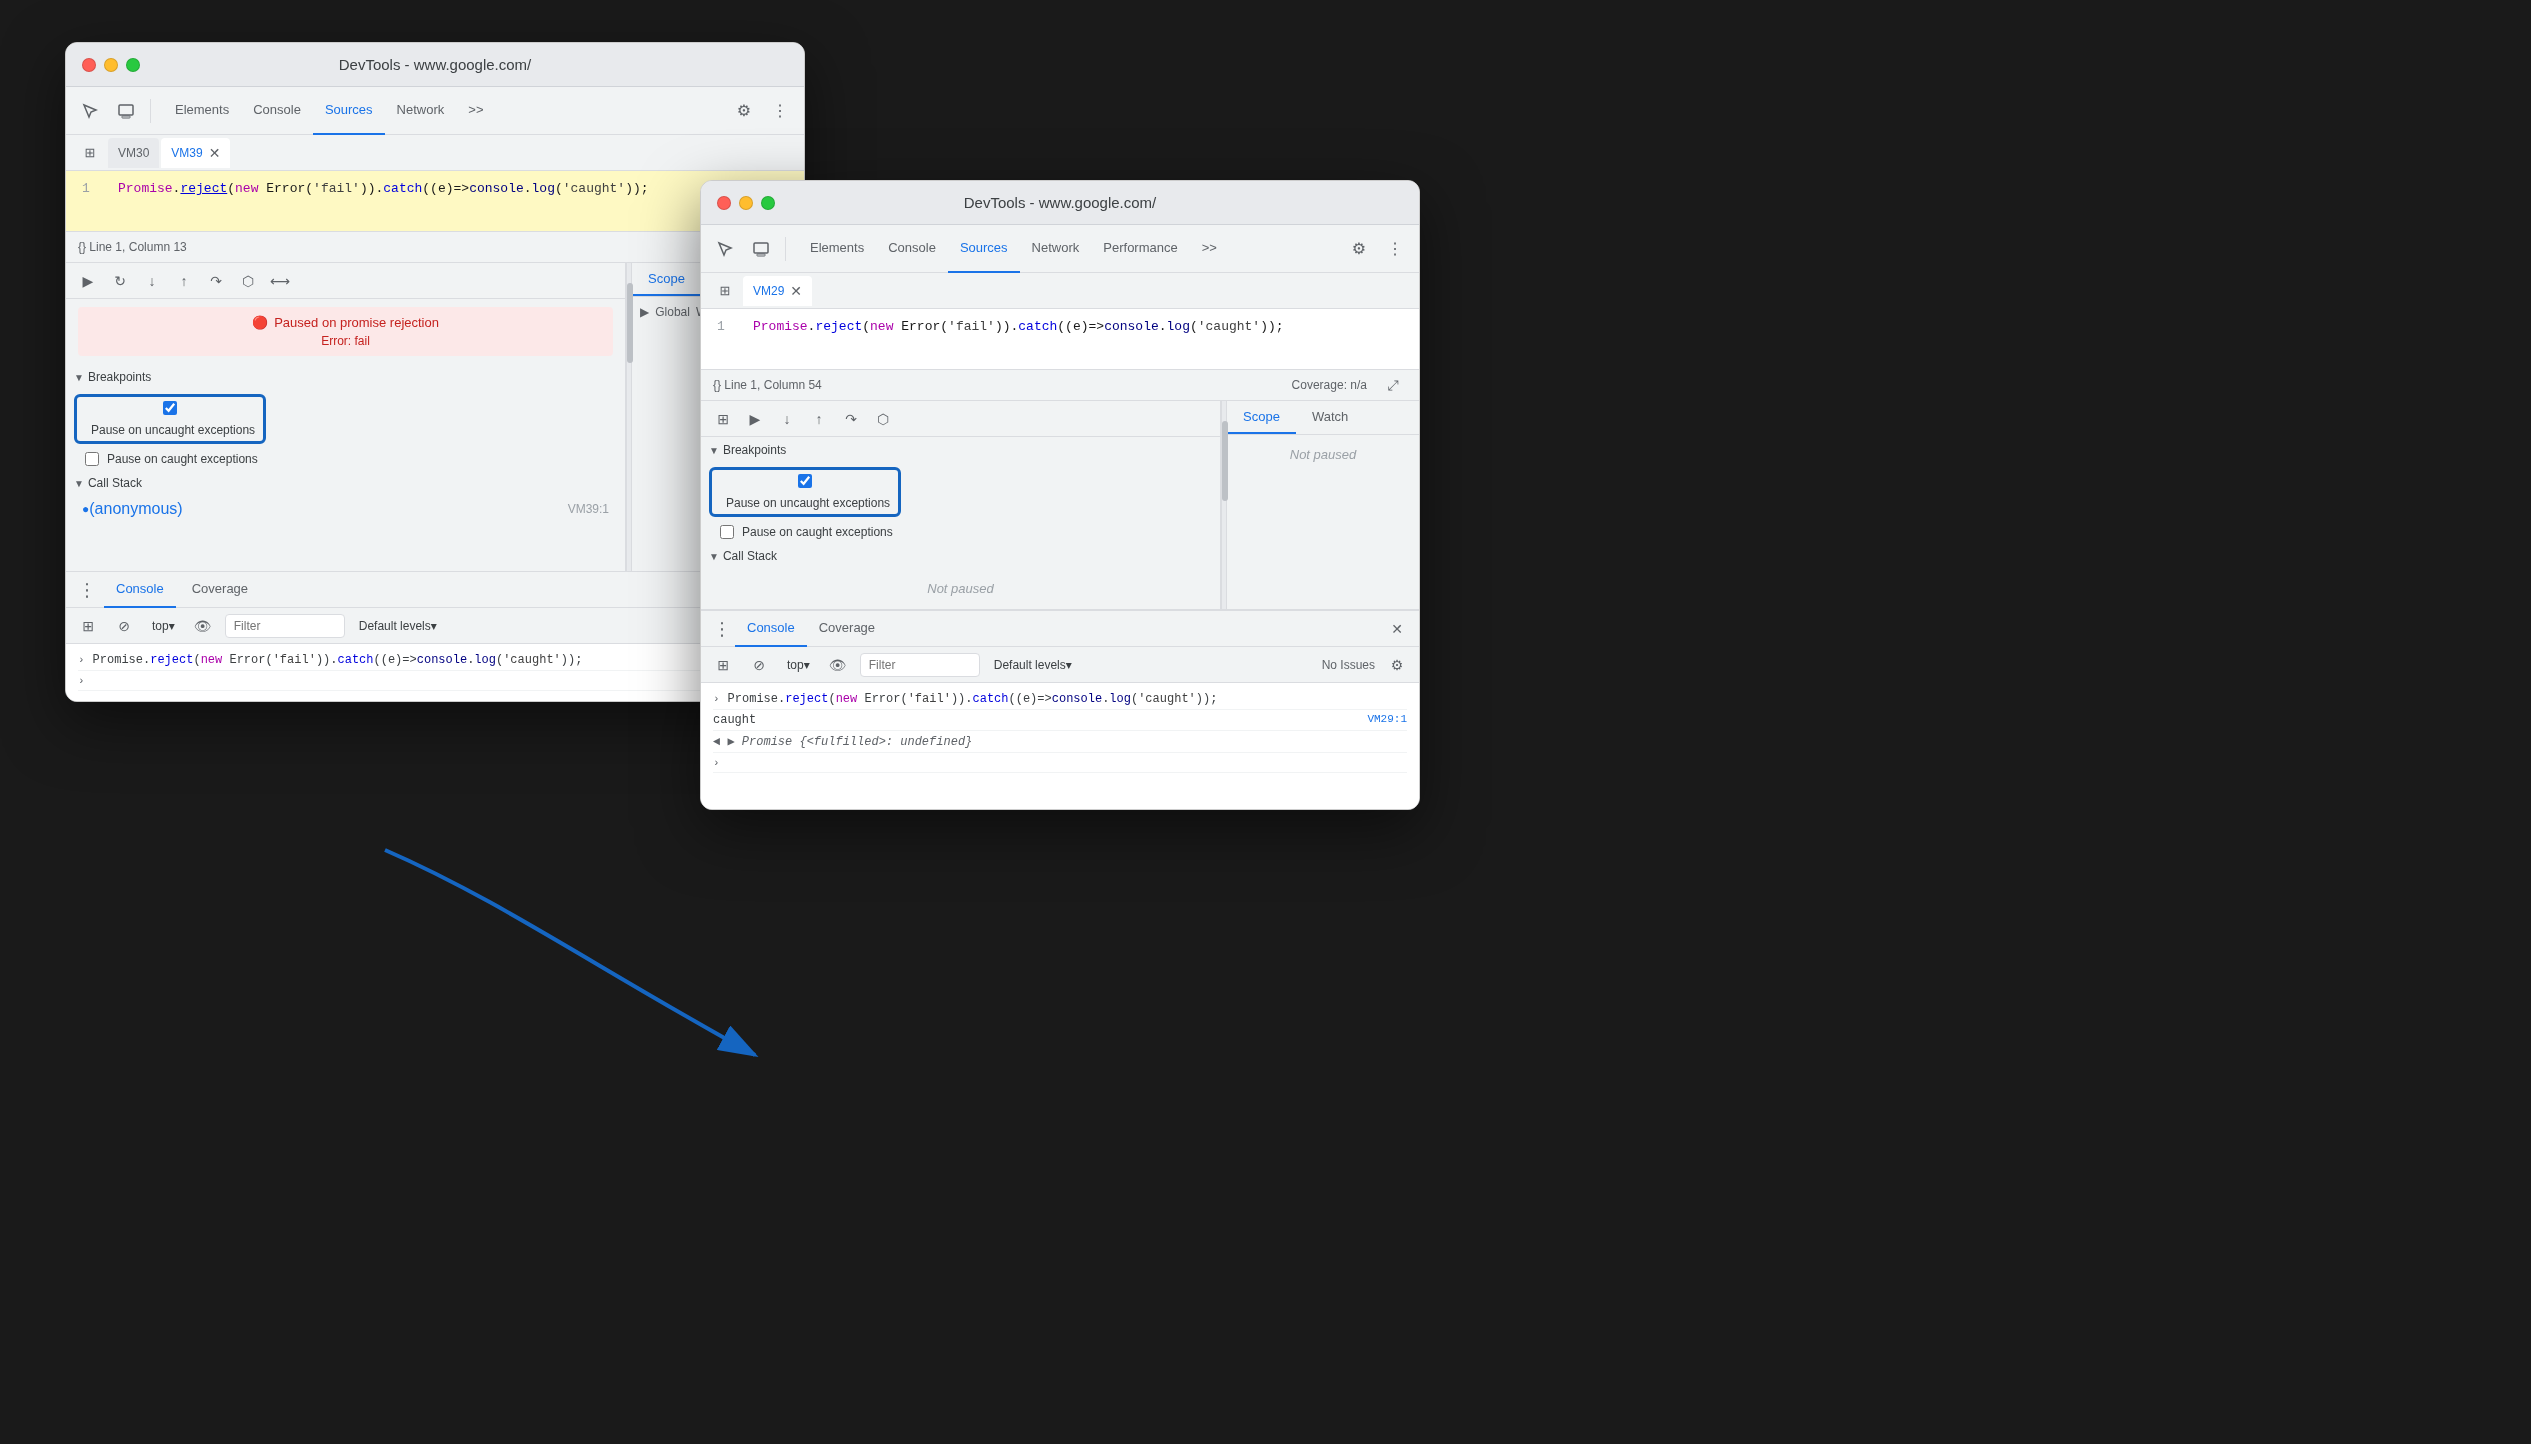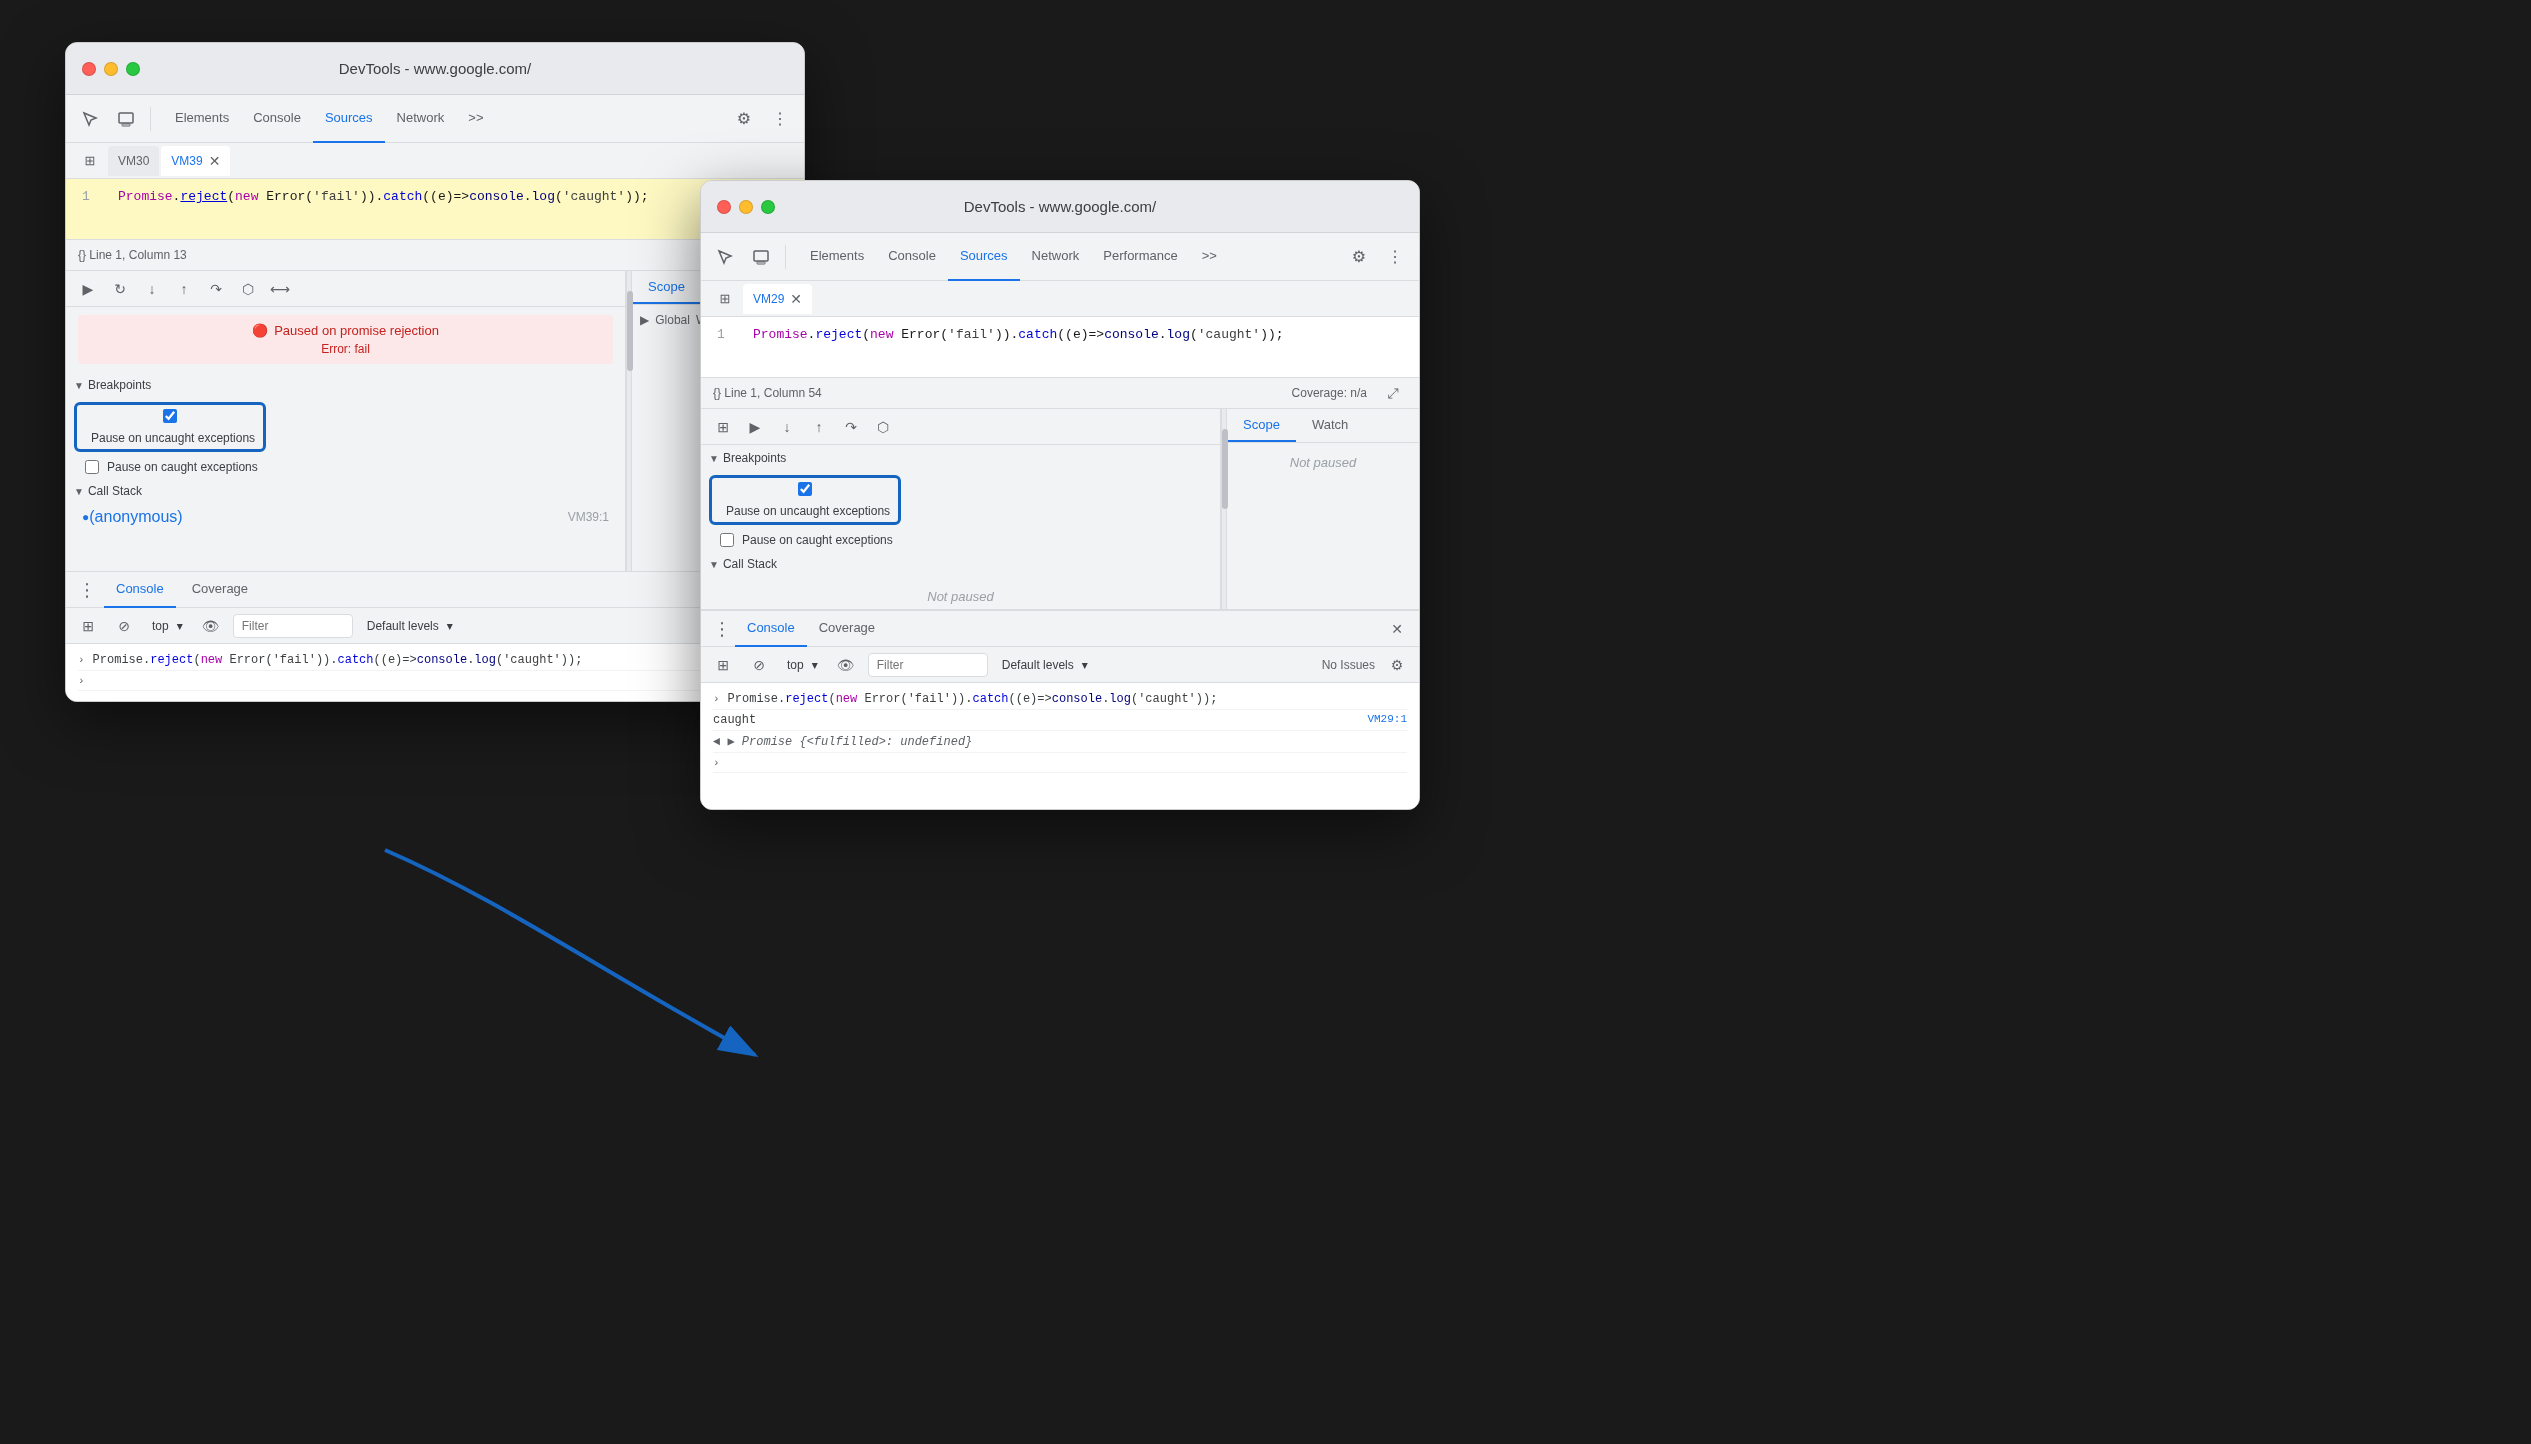--- a/index.html
+++ b/index.html
@@ -18,21 +18,21 @@
       border-radius: 12px;
       box-shadow: 0 20px 60px rgba(0,0,0,0.5);
       position: absolute;
       overflow: hidden;
       border: 1px solid #ccc;
     }
 
     
     .title-bar {
       background: #e8eaed;
-      height: 52px;
+      height: 44px;
       display: flex;
       align-items: center;
       padding: 0 16px;
       border-bottom: 1px solid #d0d3d8;
       position: relative;
     }
     .traffic-lights {
       display: flex;
       gap: 8px;
       align-items: center;
@@ -363,21 +363,21 @@
       font-size: 13px;
       font-style: italic;
       padding: 12px 16px;
       text-align: center;
     }
 
     
     .dropdown-btn {
       display: flex;
       align-items: center;
-      gap: 8px;
+      gap: 0;
       font-size: 12px;
       color: #3c4043;
       background: transparent;
       border: none;
       cursor: pointer;
       padding: 4px 6px;
       border-radius: 4px;
     }
 
     .icon-btn-small {

